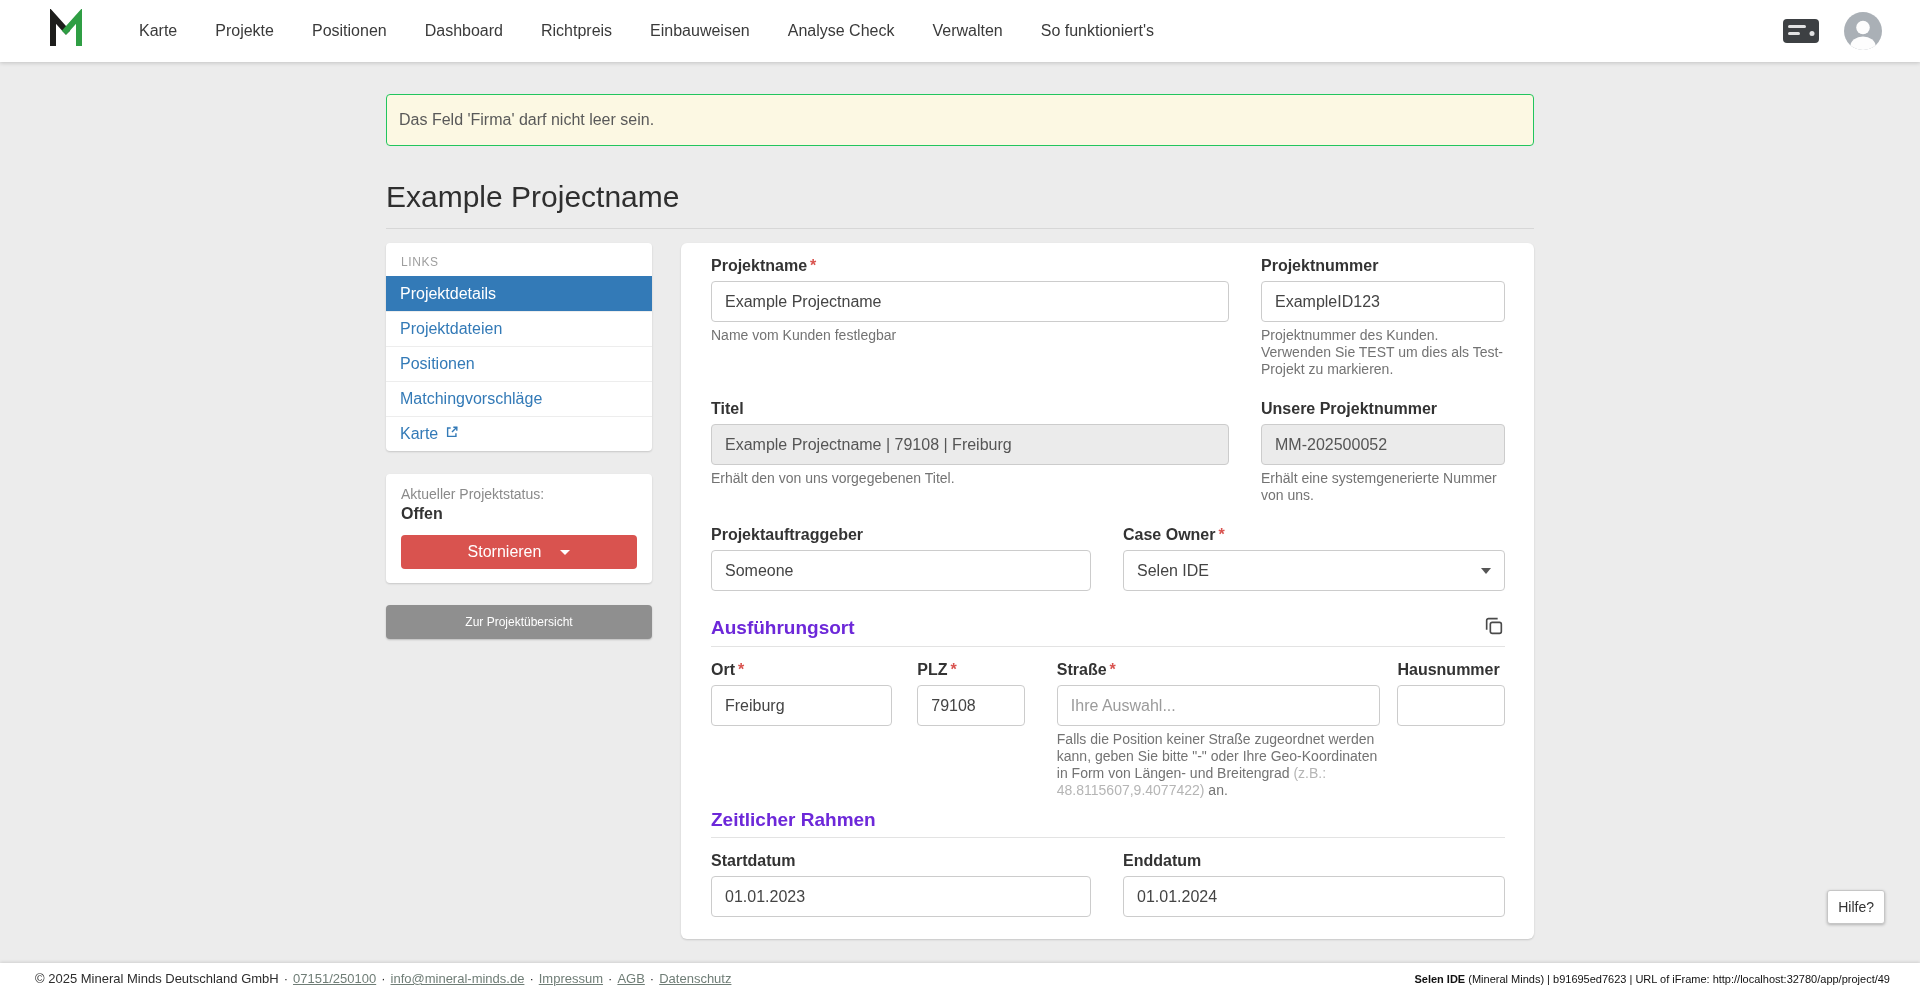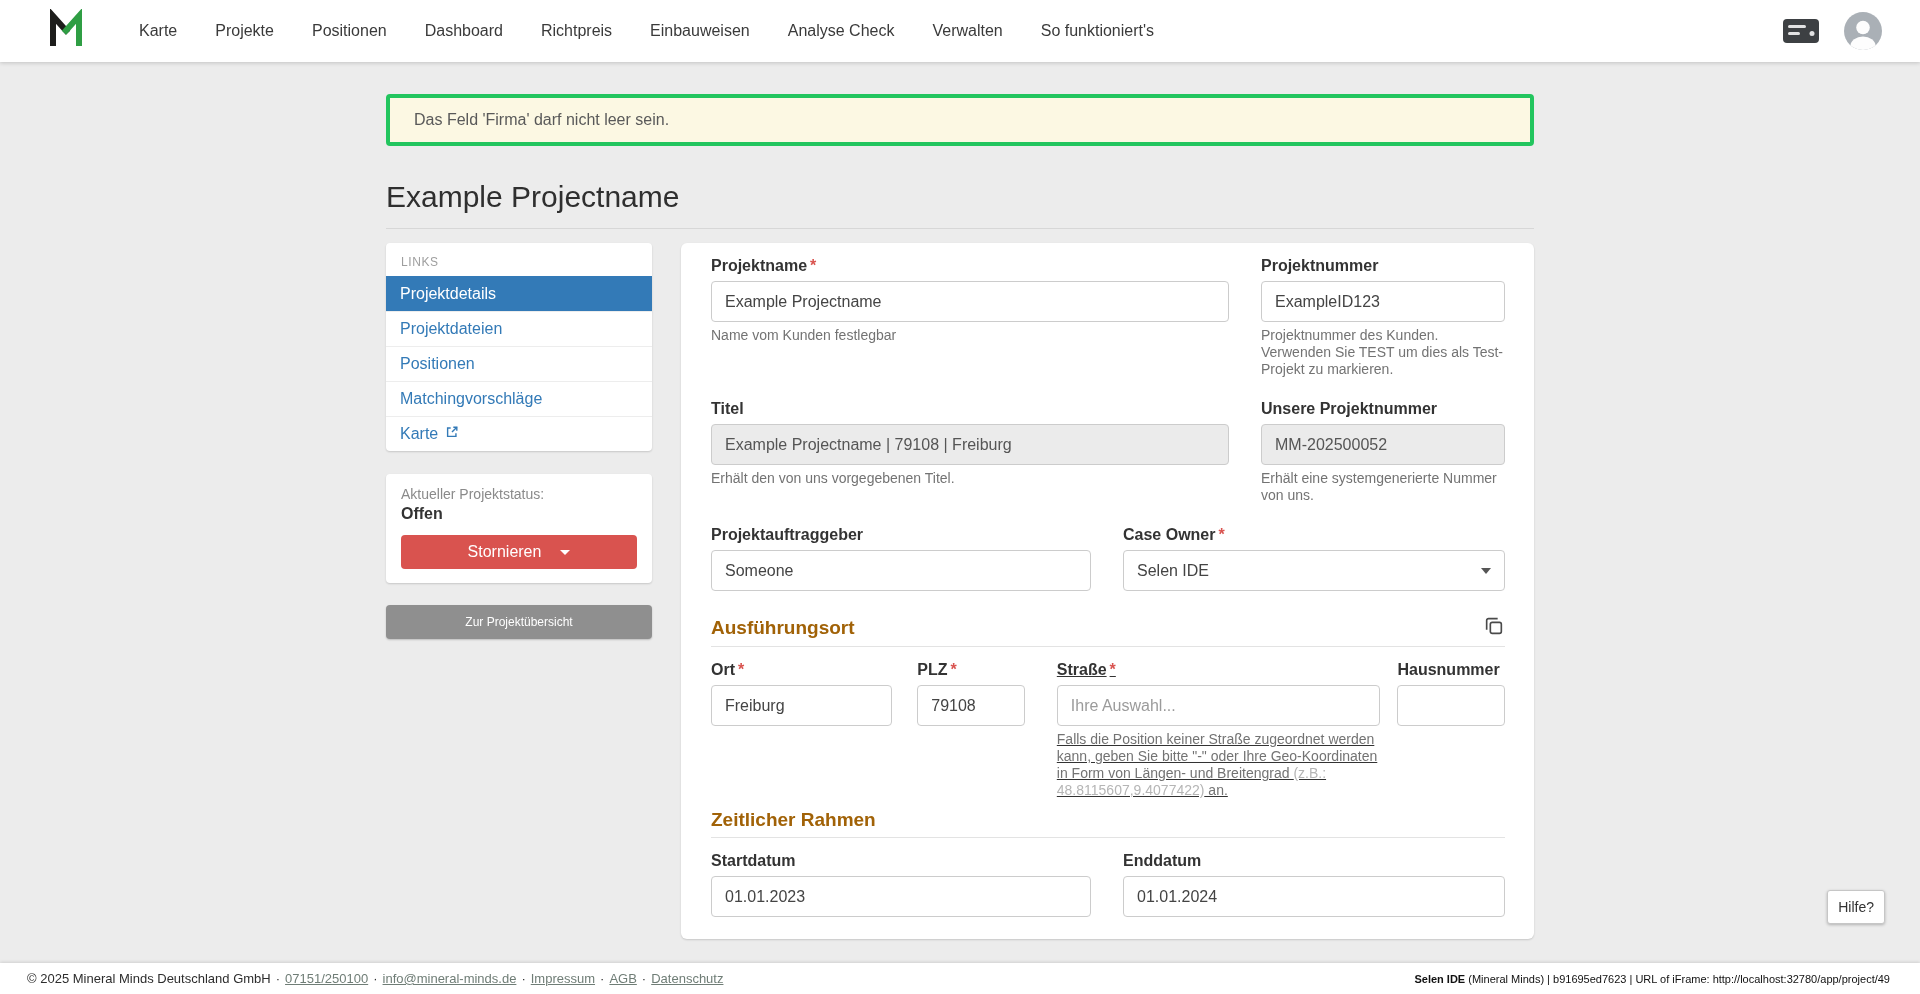--- a/index.html
+++ b/index.html
@@ -29,23 +29,23 @@
     cursor: pointer; white-space: nowrap;
   }
   .nav-right { margin-left: auto; display: flex; align-items: center; gap: 24px; }
   .nav-icon { display: inline-flex; cursor: pointer; }
 
   
   .main-region { flex: 1 1 auto; overflow: hidden; position: relative; }
   .content { width: 1148px; margin: 0 auto; padding-top: 32px; }
 
   .alert-warning {
-    height: 52px; background: #fcf8e3; border: 4px solid #22c55e;
+    height: 52px; background: #fcf8e3; border: 1px solid #22c55e;
     border-radius: 4px; display: flex; align-items: center;
-    padding: 0 24px; font-size: 16px; color: #595959;
+    padding: 0 12px; font-size: 16px; color: #595959;
   }
   .page-title { font-size: 30px; font-weight: 400; color: #2f2f2f; margin: 34px 0 0 0; }
   .title-hr { border: 0; border-top: 1px solid #d7d7d7; margin: 14px 0 0 0; }
 
   .columns { display: flex; margin-top: 14px; align-items: flex-start; }
 
   
   .sidebar { width: 266px; flex: 0 0 266px; }
   .card {
     background: #fff; border-radius: 4px;
@@ -86,21 +86,21 @@
     padding: 14px 29px 22px 30px;
   }
   .frow { display: flex; justify-content: space-between; margin-bottom: 22px; }
   .frow4 { display: flex; margin-bottom: 4px; }
   .fg-wide  { width: 518px; }
   .fg-narrow{ width: 244px; }
   .fg-half-l{ width: 380px; }
   .fg-half-r{ width: 382px; }
   .fg-ort { width: 182px; }
   .fg-plz { width: 108px; margin-left: 25px; }
-  .fg-str { width: 325px; margin-left: 32px; text-decoration: underline; }
+  .fg-str { width: 325px; margin-left: 32px; }
   .fg-hnr { width: 108px; margin-left: 17px; }
 
   .flabel { display: block; font-size: 16px; font-weight: 700; color: #333; margin-bottom: 6px; }
   .req { color: #d9534f; margin-left: 3px; font-weight: 700; }
   .input {
     width: 100%; height: 41px; border: 1px solid #ccc; border-radius: 4px;
     padding: 0 13px; font-size: 16px; color: #444; background: #fff;
     font-family: inherit; outline: none;
   }
   .input::placeholder { color: #9b9b9b; }
@@ -113,39 +113,39 @@
     display: flex; align-items: center; justify-content: space-between;
     padding: 0 13px; font-size: 16px; color: #444; cursor: pointer;
   }
   .select .sel-caret {
     width: 0; height: 0; border-left: 5px solid transparent; border-right: 5px solid transparent;
     border-top: 6px solid #555;
   }
 
   .section-row { display: flex; align-items: center; justify-content: space-between; margin-top: 2px; }
   .section-row.second { margin-top: 10px; }
-  .section-title { font-size: 19px; font-weight: 700; color: #a16207; }
+  .section-title { font-size: 19px; font-weight: 700; color: #6d28d9; }
   .icon-btn { background: none; border: none; cursor: pointer; padding: 0; display: inline-flex; }
   .section-hr { border: 0; border-top: 1px solid #e3e3e3; margin: 6px 0 14px 0; }
 
   
   .help-btn {
     position: fixed; right: 35px; bottom: 70px;
     background: #fff; border: 1px solid #c6c6c6; border-radius: 3px;
     font-size: 14px; color: #333; padding: 8px 10px; cursor: pointer;
     box-shadow: 0 1px 3px rgba(0,0,0,0.25);
     font-family: inherit;
   }
 
   
   .footer {
     flex: 0 0 31px; height: 31px; background: #fff;
     box-shadow: 0 -1px 3px rgba(0,0,0,0.12);
     display: flex; align-items: center; justify-content: space-between;
-    padding: 0 30px 0 27px; font-size: 13px; color: #2d2d2d;
+    padding: 0 30px 0 35px; font-size: 13px; color: #2d2d2d;
     position: relative; z-index: 5;
   }
   .footer-left { display: flex; align-items: center; gap: 5px; }
   .flink { color: #6f7d76; text-decoration: underline; cursor: pointer; }
   .sep { color: #2d2d2d; }
   .footer-right { font-size: 11px; color: #111; white-space: nowrap; }
   .footer-right b { font-weight: 700; }
 </style>
 </head>
 <body>

